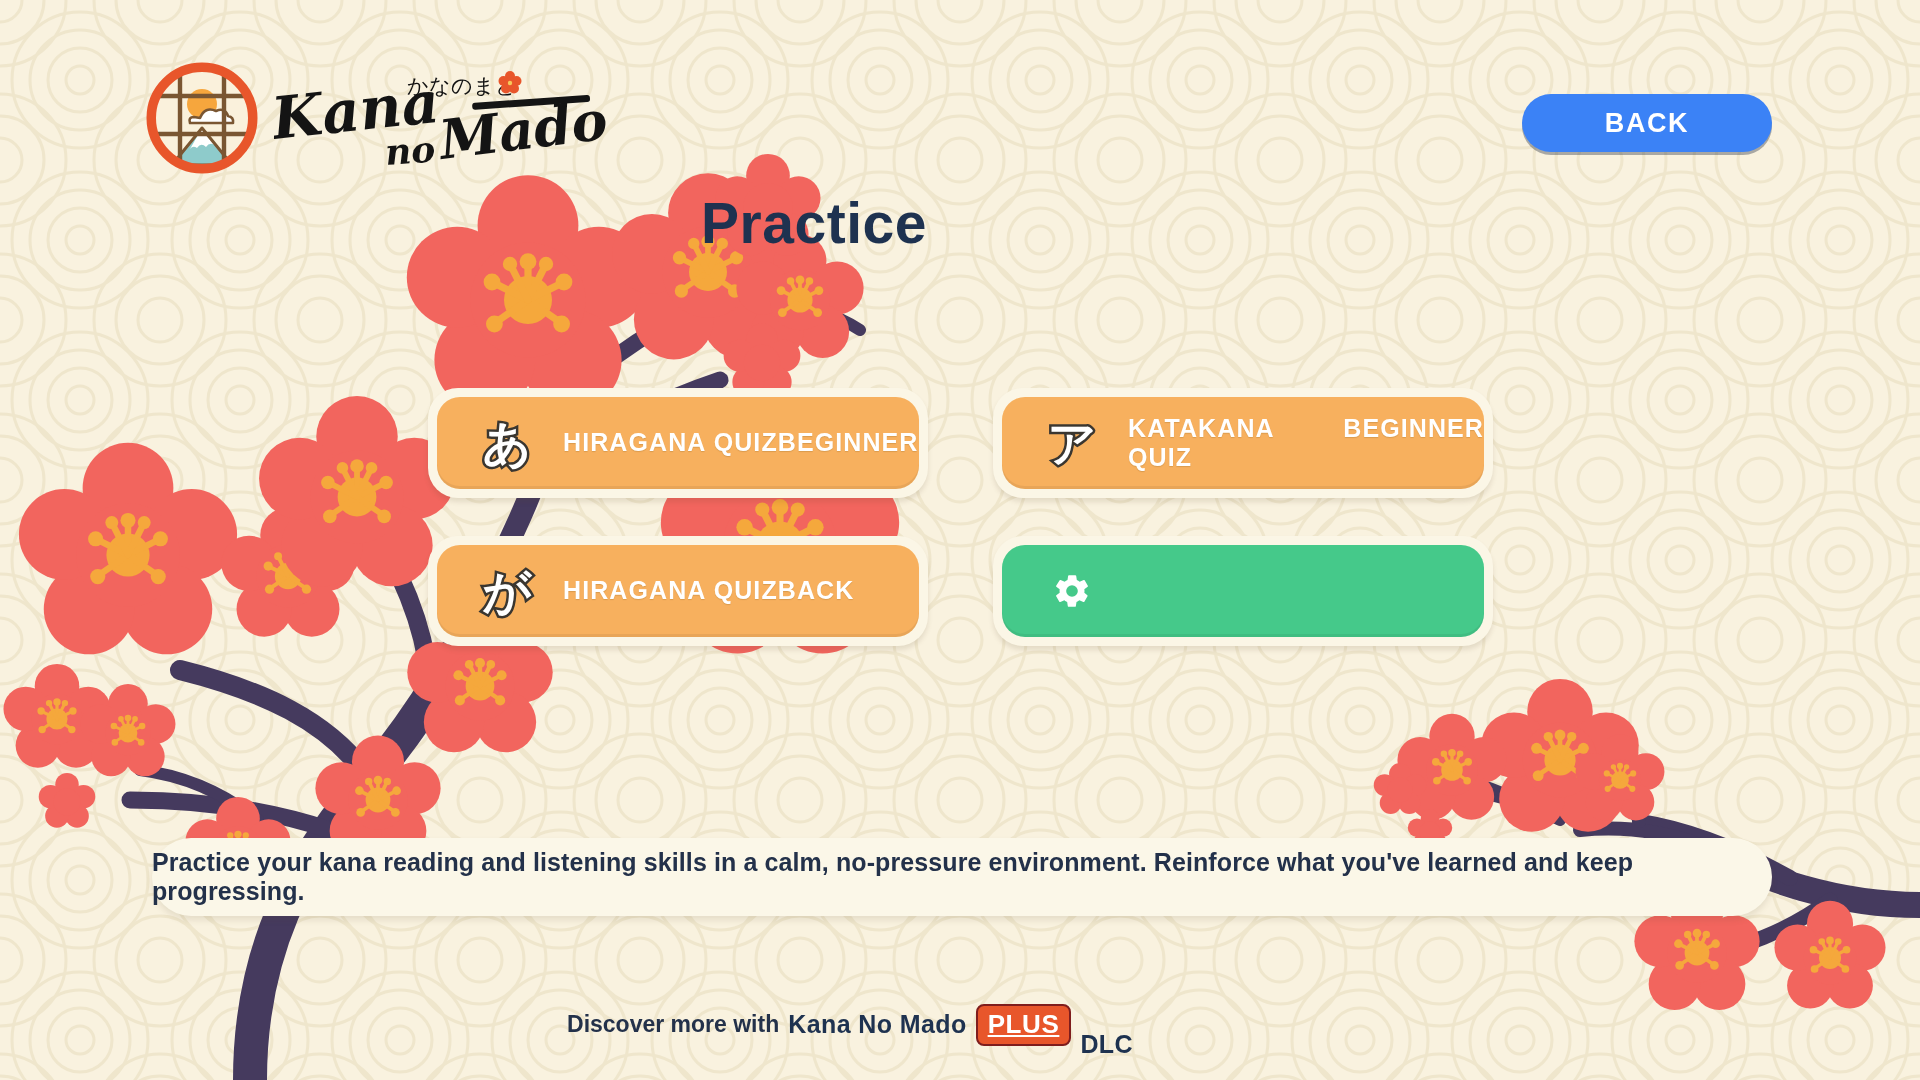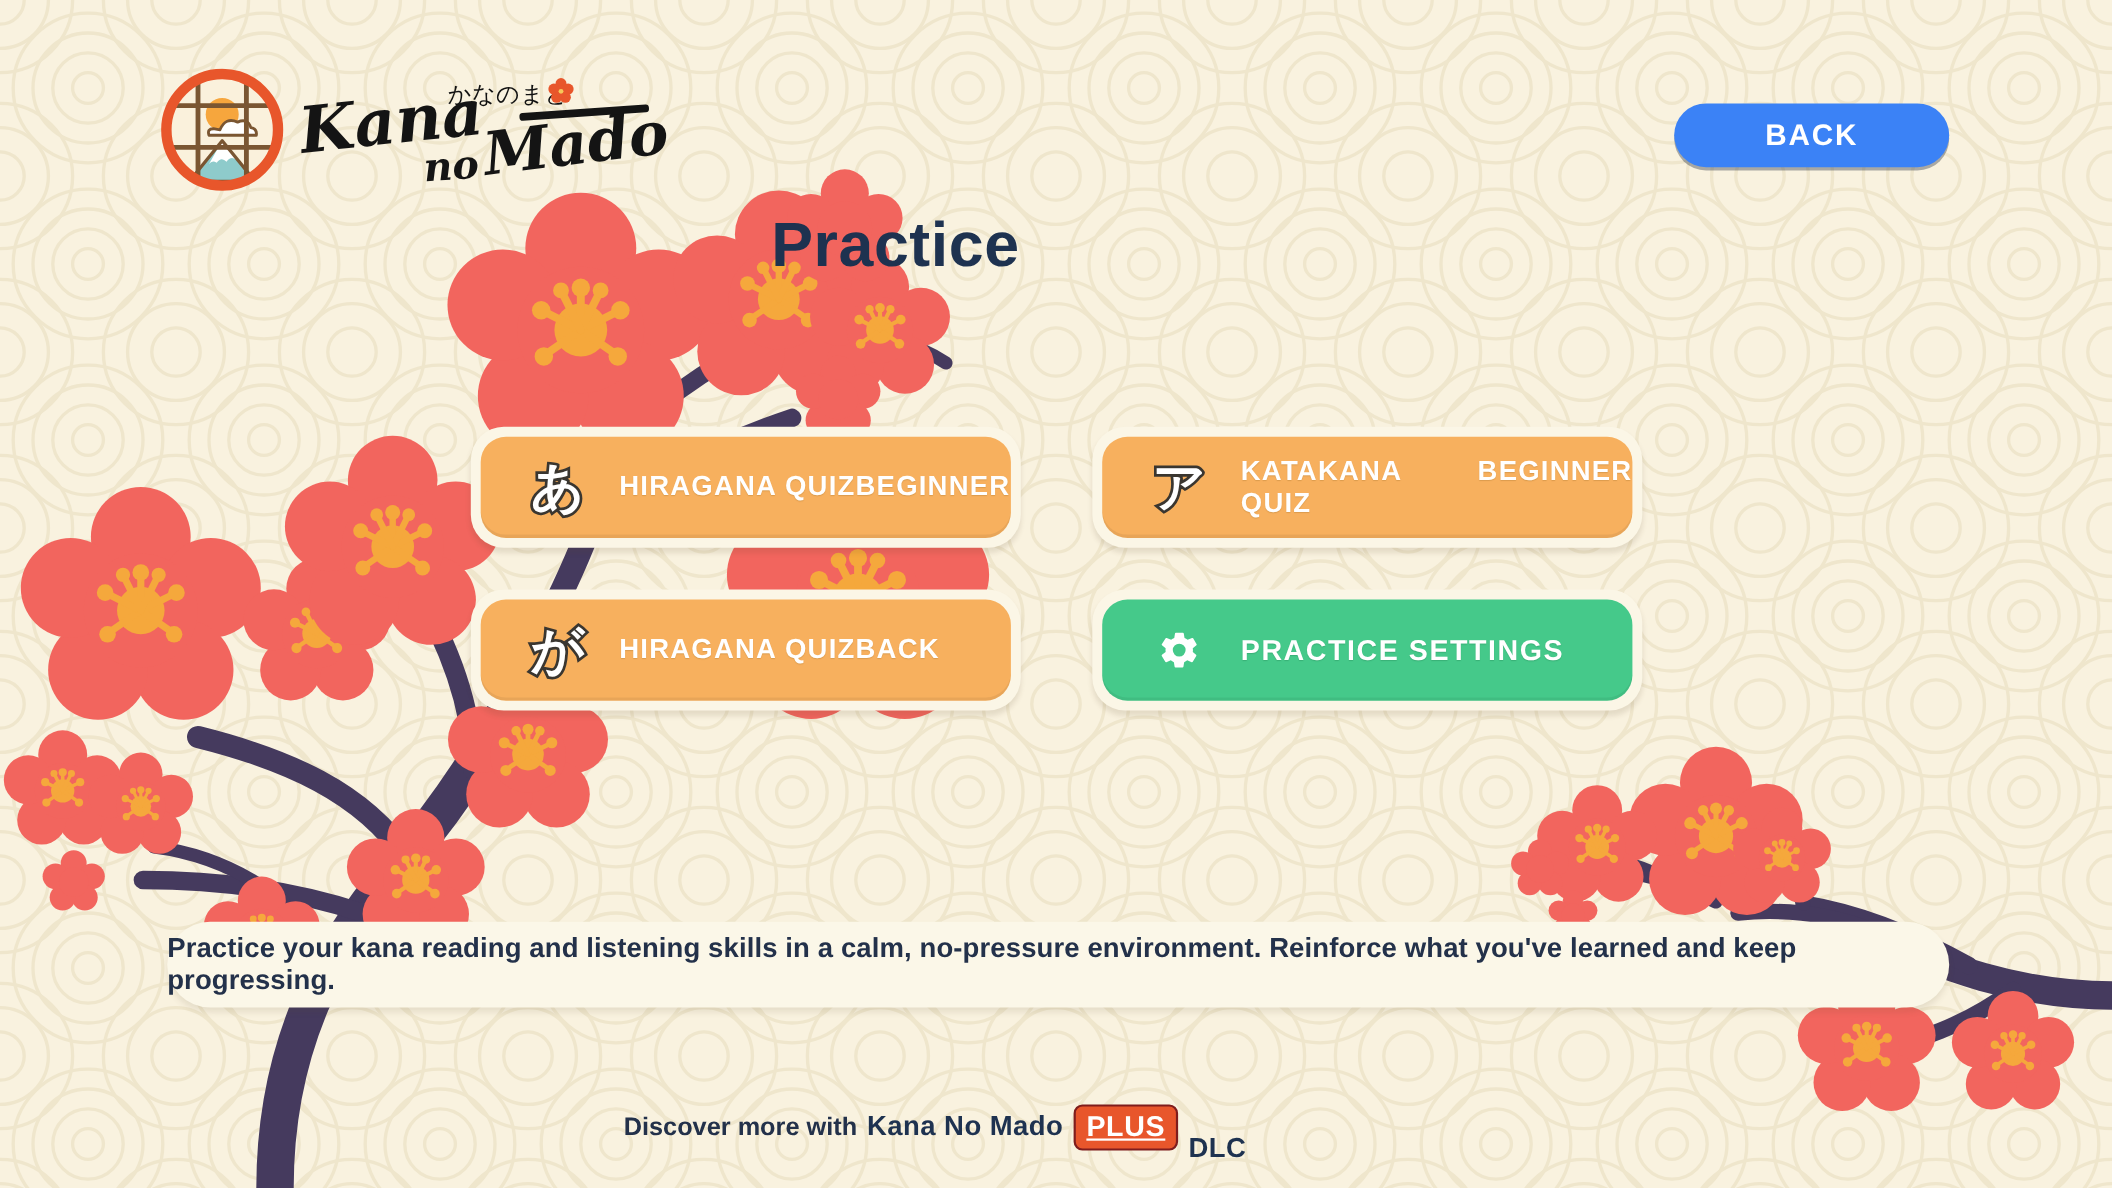--- a/index.html
+++ b/index.html
@@ -355,21 +355,20 @@
     </div>
   </div>
 
   <div class="menu-btn green">
     <div class="inner">
       <span class="gear-wrap">
         <svg viewBox="0 0 24 24" xmlns="http://www.w3.org/2000/svg">
           <path fill="#FFFFFF" d="M19.4 13a7.7 7.7 0 0 0 .1-1 7.7 7.7 0 0 0-.1-1l2-1.6a.5.5 0 0 0 .1-.6l-1.9-3.2a.5.5 0 0 0-.6-.2l-2.4 1a7.3 7.3 0 0 0-1.7-1l-.4-2.5a.5.5 0 0 0-.5-.4h-3.8a.5.5 0 0 0-.5.4l-.4 2.5a7.3 7.3 0 0 0-1.7 1l-2.4-1a.5.5 0 0 0-.6.2L2.5 8.8a.5.5 0 0 0 .1.6L4.6 11a7.7 7.7 0 0 0 0 2l-2 1.6a.5.5 0 0 0-.1.6l1.9 3.2a.5.5 0 0 0 .6.2l2.4-1a7.3 7.3 0 0 0 1.7 1l.4 2.5a.5.5 0 0 0 .5.4h3.8a.5.5 0 0 0 .5-.4l.4-2.5a7.3 7.3 0 0 0 1.7-1l2.4 1a.5.5 0 0 0 .6-.2l1.9-3.2a.5.5 0 0 0-.1-.6zM12 15.5A3.5 3.5 0 1 1 15.5 12 3.5 3.5 0 0 1 12 15.5z"></path>
         </svg>
       </span>
-      <span class="green-label">PRACTICE SETTINGS</span>
     </div>
   </div>
 </div>
 
 <div id="description-bar">
   <span id="description-text">Practice your kana reading and listening skills in a calm, no-pressure environment. Reinforce what you've learned and keep progressing.</span>
 </div>
 
 <div id="footer">
   <span class="f-pre">Discover more with</span>

